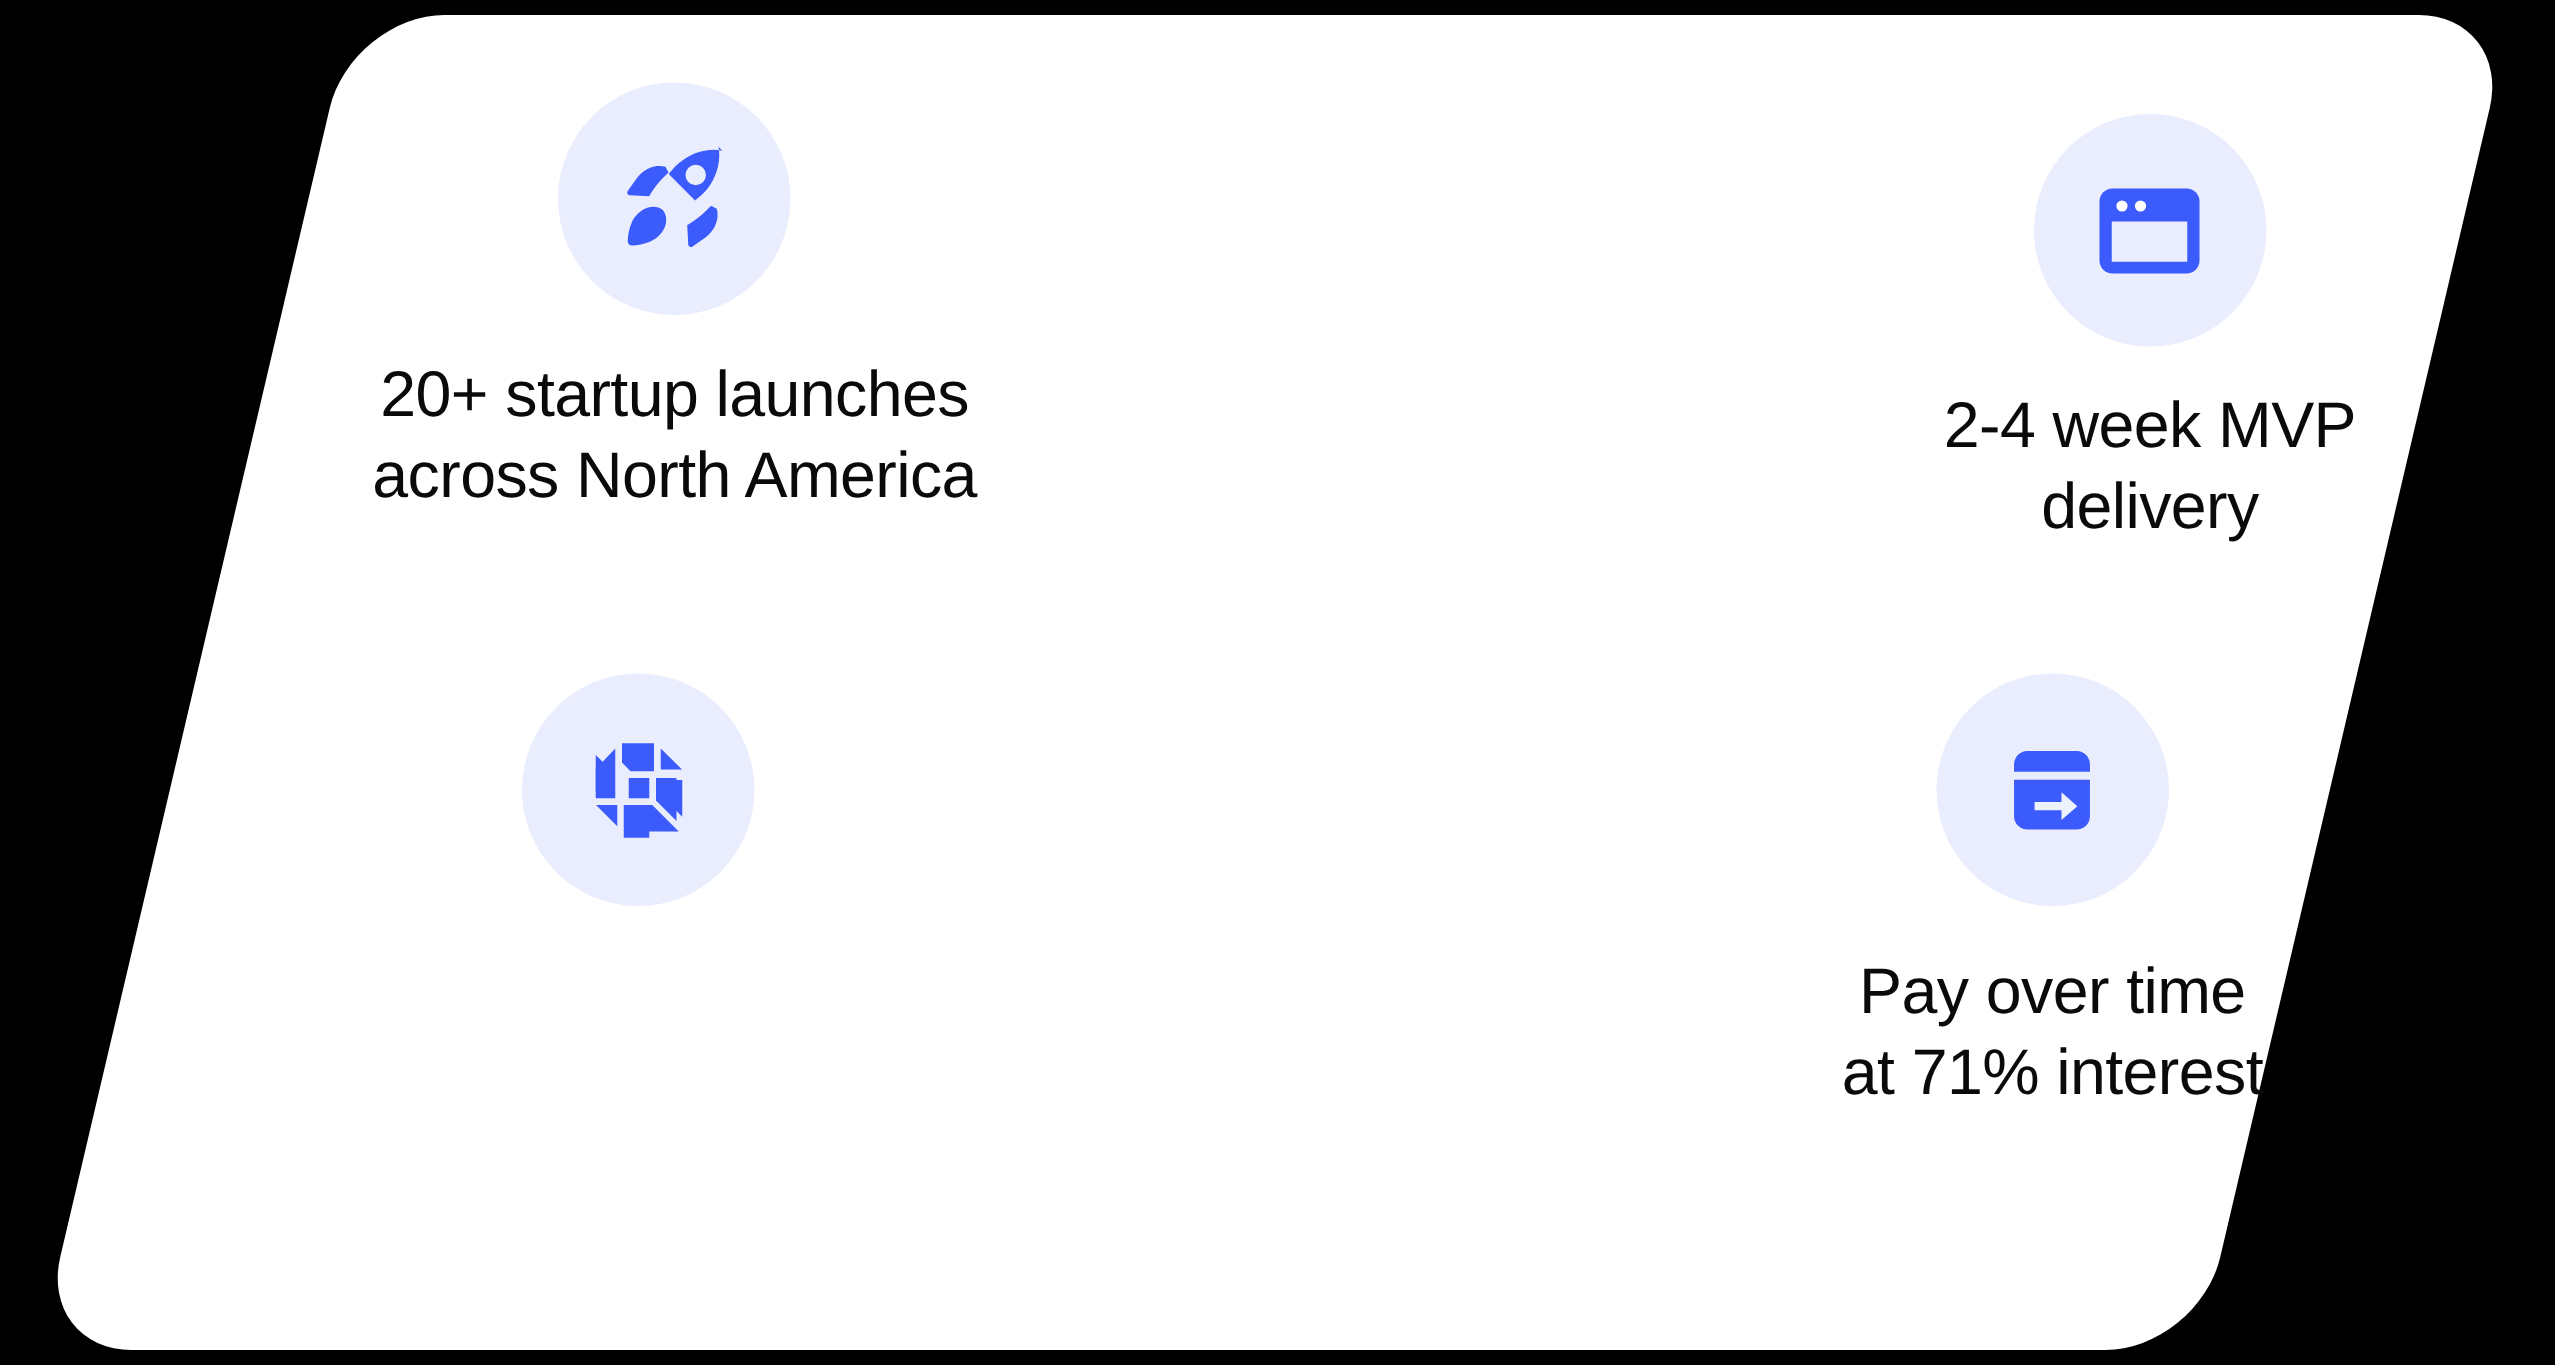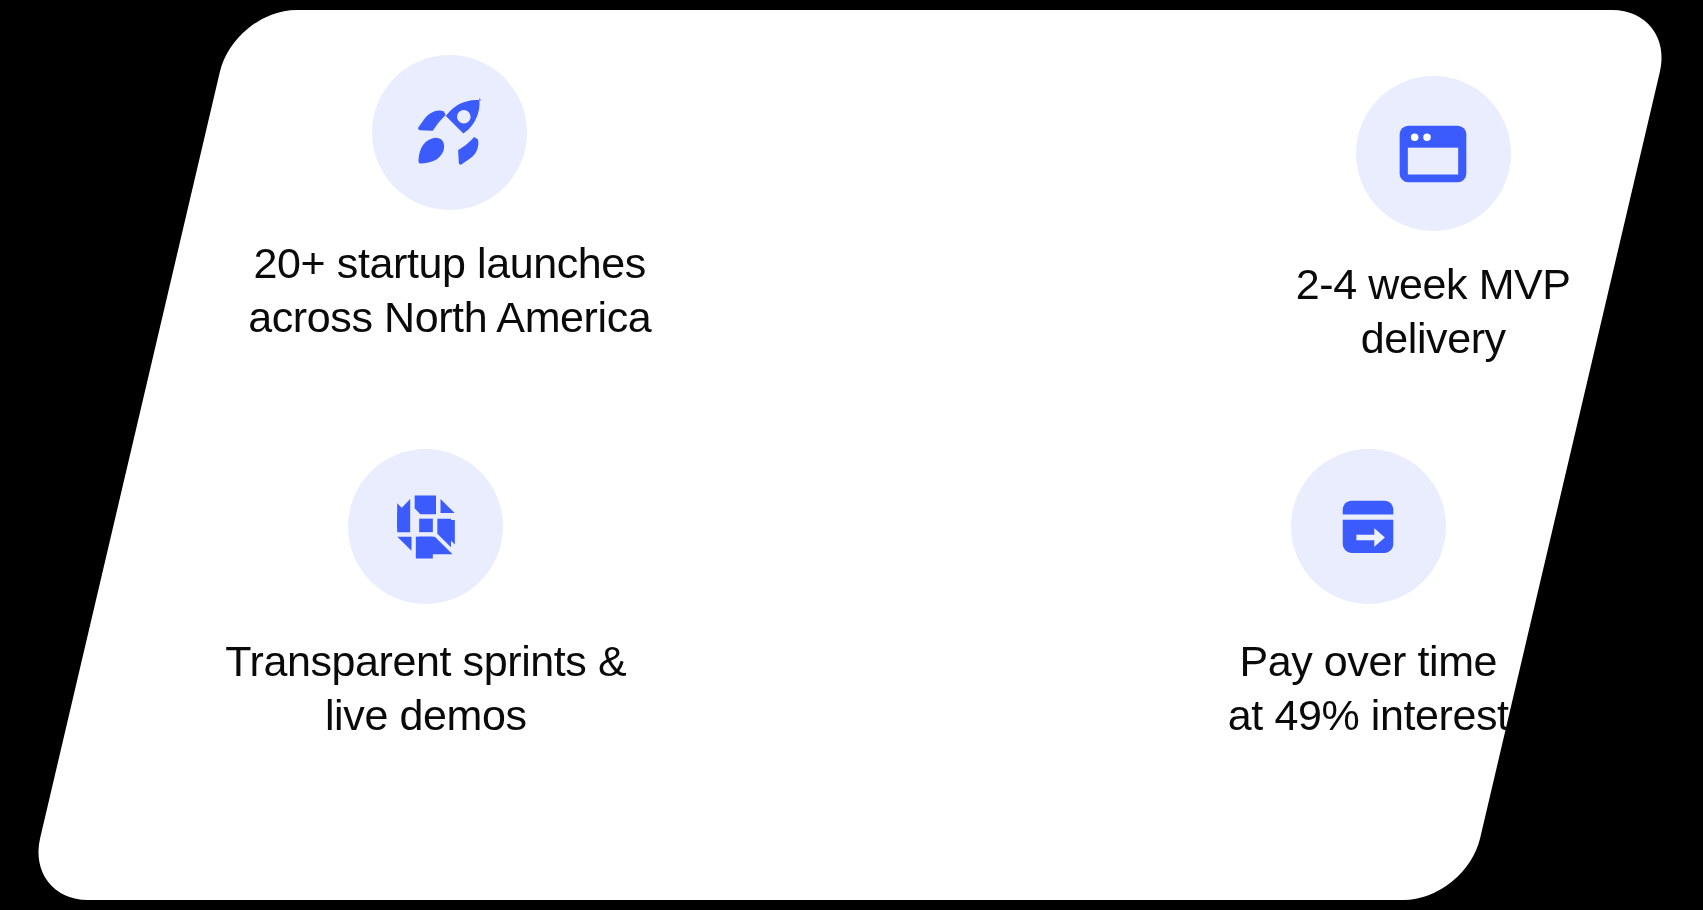--- a/index.html
+++ b/index.html
@@ -148,32 +148,30 @@
             <path d="M15.4 9.5h4.1v8.6l-4.1-4.1V9.5Z"></path>
             <path d="M20.65 9.9v7.35l-3.6-3.6V9.9h3.6Z"></path>
 
             <path d="M3.4 14.9h4.25v4.25L3.4 14.9Z"></path>
 
             <path d="M9.95 14.9h4.7l5.3 5.3h-10V14.9Z"></path>
             <path d="M8.95 14.9h5.1v6.55h-5.1V14.9Z"></path>
           </svg>
         </span>
       </div>
-      <div class="feature-text">Transparent sprints &amp;
-live demos</div>
     </div>
 
     <div class="cell cell-3">
       <div class="icon-circle">
         <span>
           <svg width="82" height="82" viewBox="0 0 24 24">
             <path d="M4.6 6.9c0-1.43 1.16-2.6 2.6-2.6h9.6c1.44 0 2.6 1.17 2.6 2.6v1.45H4.6V6.9Z" fill="#3b5bfd"></path>
             <path d="M4.6 9.9h14.8v7.1c0 1.43-1.16 2.6-2.6 2.6H7.2a2.6 2.6 0 0 1-2.6-2.6V9.9Z" fill="#3b5bfd"></path>
             <path d="M8.6 14.25h5.25v-1.9l3.1 2.7-3.1 2.7v-1.9H8.6v-1.6Z" fill="#eef1fe"></path>
           </svg>
         </span>
       </div>
       <div class="feature-text">Pay over time
-at 49% interest</div>
+at 71% interest</div>
     </div>
 
   </div>
 </div>
 
 </body></html>

